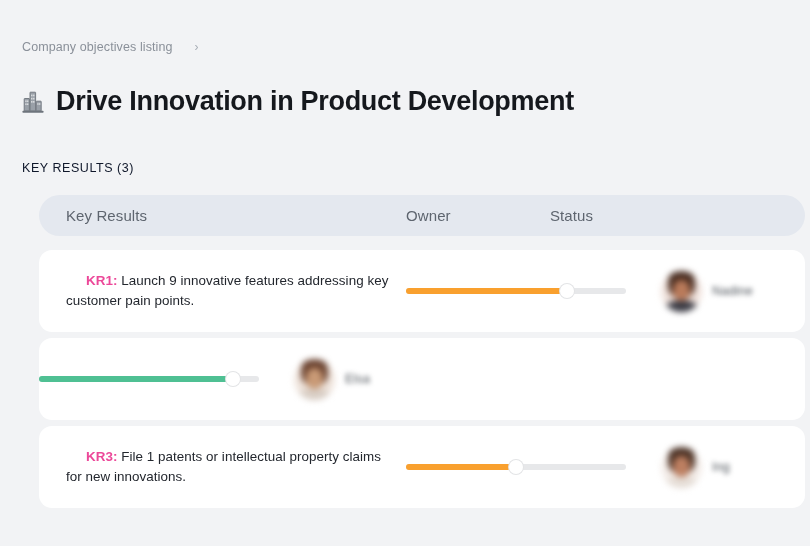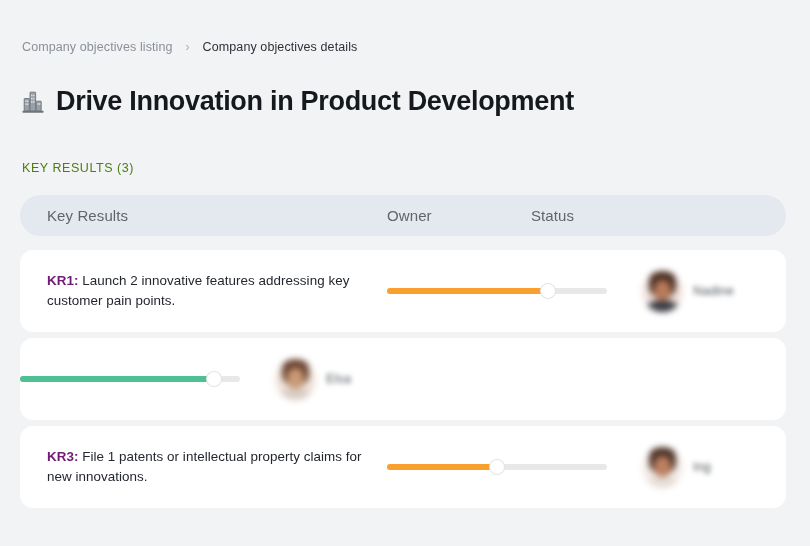--- a/index.html
+++ b/index.html
@@ -21,21 +21,21 @@
     height: 546px;
   }
 
   
   .breadcrumb {
     position: absolute;
     left: 22px;
     top: 38px;
     display: flex;
     align-items: center;
-    gap: 13px;
+    gap: 22px;
     font-size: 12.5px;
     line-height: 18px;
   }
   .crumb-parent {
     color: #8a9099;
     letter-spacing: 0.1px;
   }
   .crumb-sep {
     color: #a8aeb6;
     font-size: 12px;
@@ -70,29 +70,29 @@
     line-height: 34px;
     white-space: nowrap;
   }
 
   
   .section-label {
     position: absolute;
     left: 22px;
     top: 161px;
     font-size: 12.5px;
-    color: #4d7c0f;
+    color: #0f172a;
     letter-spacing: 0.55px;
     text-transform: uppercase;
   }
 
   
   .table {
     position: absolute;
-    left: 20px;
+    left: 39px;
     top: 195px;
     width: 766px;
   }
 
   .table-head {
     height: 41px;
     background: #e4e8ef;
     border-radius: 21px;
     display: flex;
     align-items: center;
@@ -124,21 +124,22 @@
 
   .kr-text {
     font-size: 13.4px;
     line-height: 20px;
     color: #23272e;
     letter-spacing: 0.05px;
     max-width: 330px;
   }
   .kr-text b {
     font-weight: 700;
-    color: #701a75;
+    color: #ec4899;
+    margin-left: 20px;
   }
 
   
   .progress-wrap {
     position: relative;
     width: 220px;
     height: 14px;
     display: flex;
     align-items: center;
   }
@@ -213,21 +214,20 @@
   }
 </style>
 </head>
 <body>
 
 <div class="page">
 
   <nav class="breadcrumb">
     <span class="crumb-parent">Company objectives listing</span>
     <span class="crumb-sep">›</span>
-    <span class="crumb-current">Company objectives details</span>
   </nav>
 
   <div class="title-row">
     <svg class="title-icon" viewBox="0 0 24 26">
       <g fill="#9aa0a8" stroke="#6e747c" stroke-width="0.9">
         <rect x="3.2" y="9.5" width="5.2" height="12.6" rx="0.4"></rect>
         <rect x="9.0" y="3.2" width="5.6" height="18.9" rx="0.4"></rect>
         <rect x="15.2" y="12.2" width="5.0" height="9.9" rx="0.4"></rect>
       </g>
       <rect x="1.4" y="21.8" width="21.2" height="1.9" rx="0.8" fill="#6e747c"></rect>
@@ -256,21 +256,21 @@
     <div class="table-head">
       <div class="th col-kr">Key Results</div>
       <div class="th col-ow">Owner</div>
       <div class="th col-st">Status</div>
     </div>
 
     <div class="rows">
 
       <div class="row">
         <div class="col-kr">
-          <div class="kr-text"><b>KR1:</b><span> Launch 2 innovative features addressing key customer pain points.</span></div>
+          <div class="kr-text"><b>KR1:</b><span> Launch 9 innovative features addressing key customer pain points.</span></div>
         </div>
         <div class="col-st">
           <div class="progress-wrap">
             <div class="progress-track"></div>
             <div class="progress-fill" style="width: 73%; background: rgb(249, 160, 46);"></div>
             <div class="progress-knob" style="left: 73%;"></div>
           </div>
         </div>
         <div class="col-ow">
           <div class="owner">

